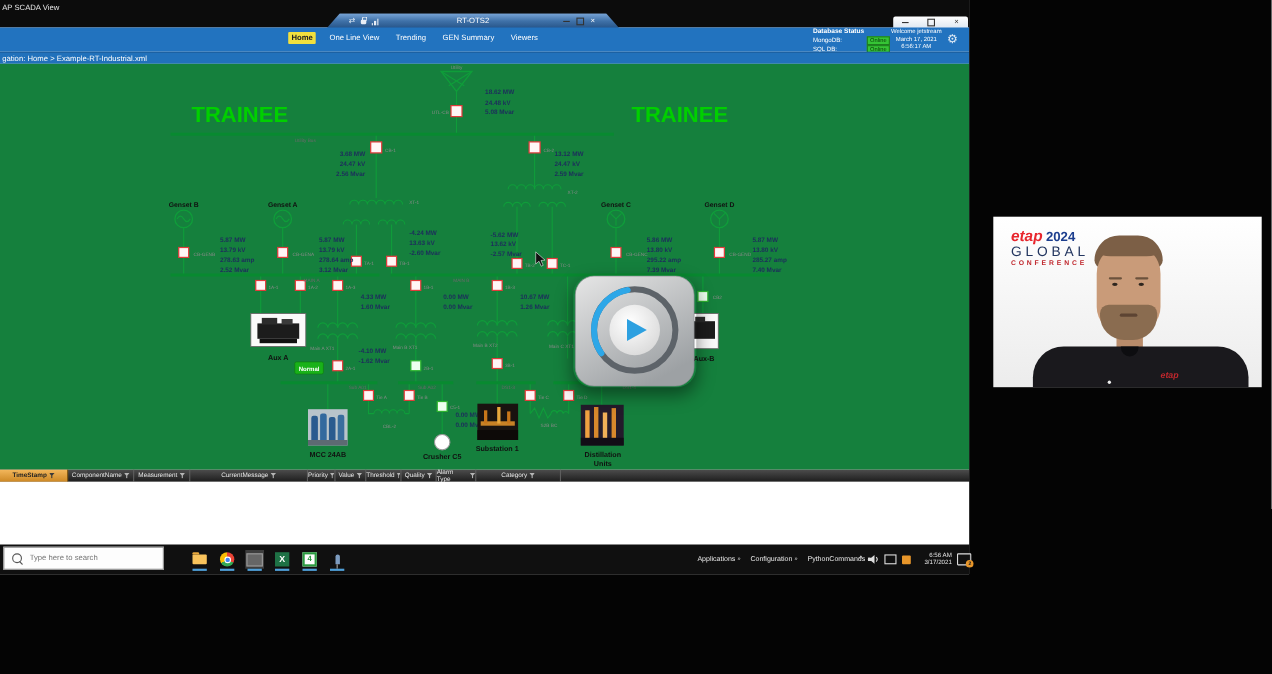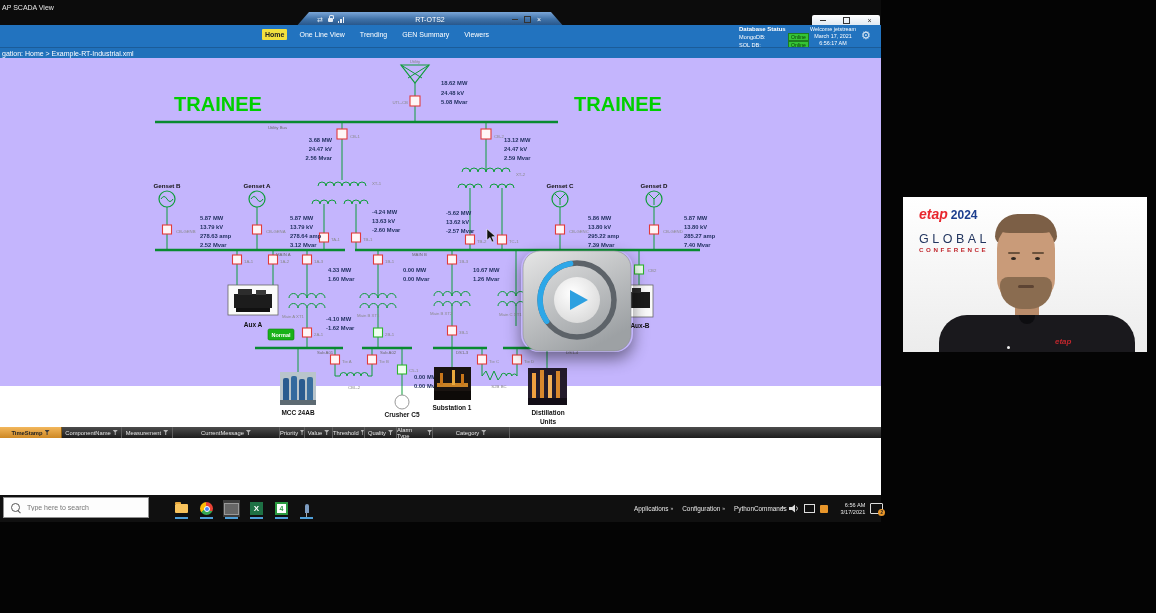--- a/index.html
+++ b/index.html
@@ -37,21 +37,21 @@
   .dbstatus{position:absolute;left:739px;top:1px;width:70px;color:#fff;font-size:5.6px;line-height:7px;}
   .dbstatus .dtit{font-weight:bold;font-size:6px;}
   .dbrow{display:flex;justify-content:space-between;align-items:center;}
   .badge{background:#35c435;color:#073807;padding:0 2px;font-size:5.2px;border:1px solid #1d7d1d;line-height:6px;}
   .welcome{position:absolute;left:806px;top:1px;width:54px;color:#fff;font-size:5.4px;line-height:7px;text-align:center;}
   .gear{position:absolute;left:861px;top:4px;color:#dce8f4;font-size:11px;}
   .crumb{position:absolute;left:0;top:47px;width:881px;height:11px;background:#2171bb;
          color:#fff;font-size:7px;line-height:11px;padding-left:2px;box-sizing:border-box;
          border-top:1px solid rgba(0,0,0,.18);}
   
-  .canvas{position:absolute;left:0;top:58px;width:881px;height:328px;background:#c4b5fd;}
+  .canvas{position:absolute;left:0;top:58px;width:881px;height:369px;background:#15803d;}
   svg text{font-family:"Liberation Sans",sans-serif;}
   .trainee{font-size:20px;font-weight:bold;fill:#00cf00;}
   .val{font-size:5.8px;font-weight:bold;fill:#1d2d5c;}
   .lbl{font-size:4.3px;fill:#8a8a8a;}
   .busLbl{font-size:4.3px;fill:#6a6a6a;}
   .gname{font-size:6.2px;font-weight:bold;fill:#111;}
   .loadName{font-size:6.5px;font-weight:bold;fill:#111;}
   .normTxt{font-size:5.5px;font-weight:bold;fill:#fff;}
   
   .play{position:absolute;left:521px;top:250px;width:112px;height:102px;border-radius:18px;
@@ -95,21 +95,21 @@
   .clock{font-size:5.6px;line-height:7px;text-align:right;width:32px;}
   .notif{width:11px;height:9px;border:1.2px solid #ddd;border-radius:1px;position:relative;font-size:5px;color:#fff;}
   .notif .nb{position:absolute;right:-3px;bottom:-3px;background:#e8962a;color:#222;border-radius:50%;
              width:7px;height:7px;display:flex;align-items:center;justify-content:center;font-size:4.6px;font-weight:bold;}
   
   .webcam{position:absolute;left:903px;top:197px;width:244px;height:155px;background:linear-gradient(#ffffff,#ececec);overflow:hidden;}
   .wlogo{position:absolute;left:16px;top:10px;line-height:1.05;}
   .brandrow{display:flex;align-items:baseline;gap:3px;}
   .etapred{color:#e8262d;font-weight:bold;font-style:italic;font-size:14px;}
   .year{color:#1c3e8e;font-weight:bold;font-size:12px;}
-  .global{color:#22355f;font-size:12.5px;letter-spacing:3.5px;margin-top:11px;}
+  .global{color:#22355f;font-size:12.5px;letter-spacing:3.5px;margin-top:1px;}
   .conf{color:#c0272d;font-size:6.2px;letter-spacing:2.6px;font-weight:bold;margin-top:1px;}
   .hair{position:absolute;left:92px;top:17px;width:62px;height:30px;background:#7c5f46;border-radius:30px 30px 10px 10px;}
   .head{position:absolute;left:94px;top:24px;width:58px;height:82px;background:#c99b79;border-radius:28px 28px 24px 24px;}
   .fringe{position:absolute;left:96px;top:20px;width:54px;height:16px;background:#7c5f46;border-radius:26px 26px 40% 40%;}
   .brow{position:absolute;width:12px;height:2.4px;background:#6b523c;border-radius:2px;top:55px;}
   .eye{position:absolute;width:5px;height:3px;background:#2e261f;border-radius:50%;top:60px;}
   .beard{position:absolute;left:97px;top:80px;width:52px;height:32px;background:#8a6c50;border-radius:8px 8px 22px 22px;}
   .mouth{position:absolute;left:115px;top:88px;width:16px;height:3px;background:#5d4433;border-radius:2px;}
   .neck{position:absolute;left:112px;top:102px;width:24px;height:20px;background:#b98c6b;}
   .shirt{position:absolute;left:36px;top:118px;width:196px;height:40px;background:#1a191d;border-radius:28px 28px 0 0;}

